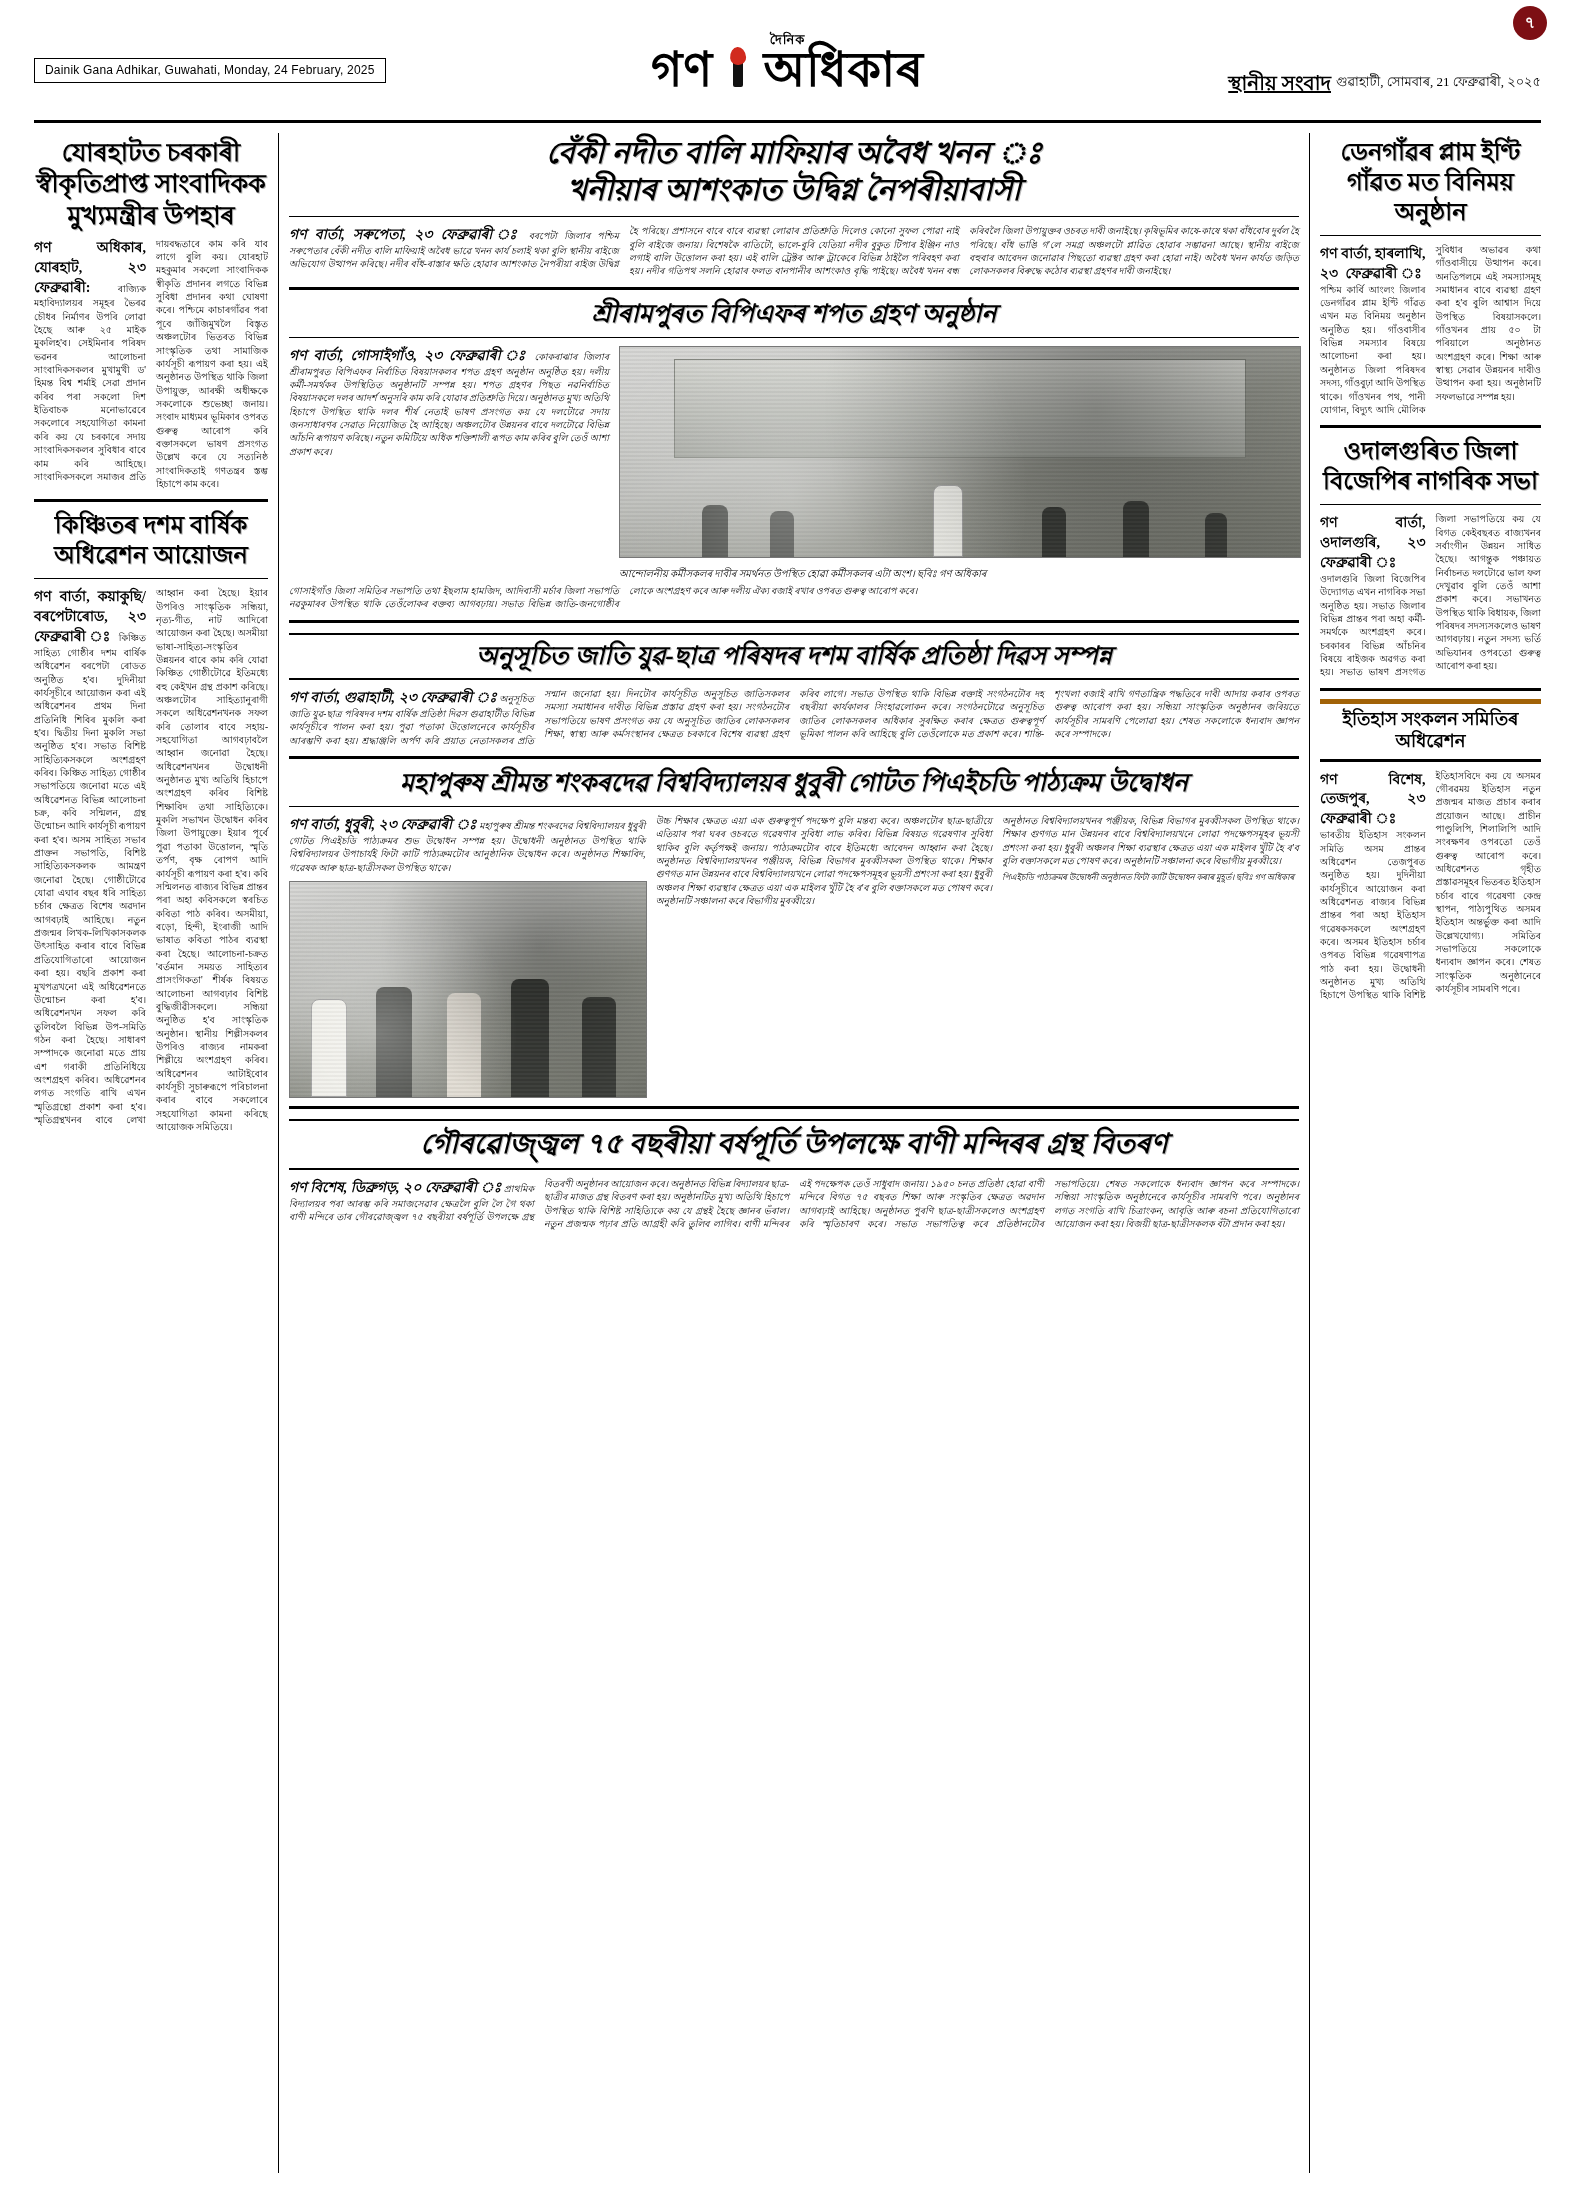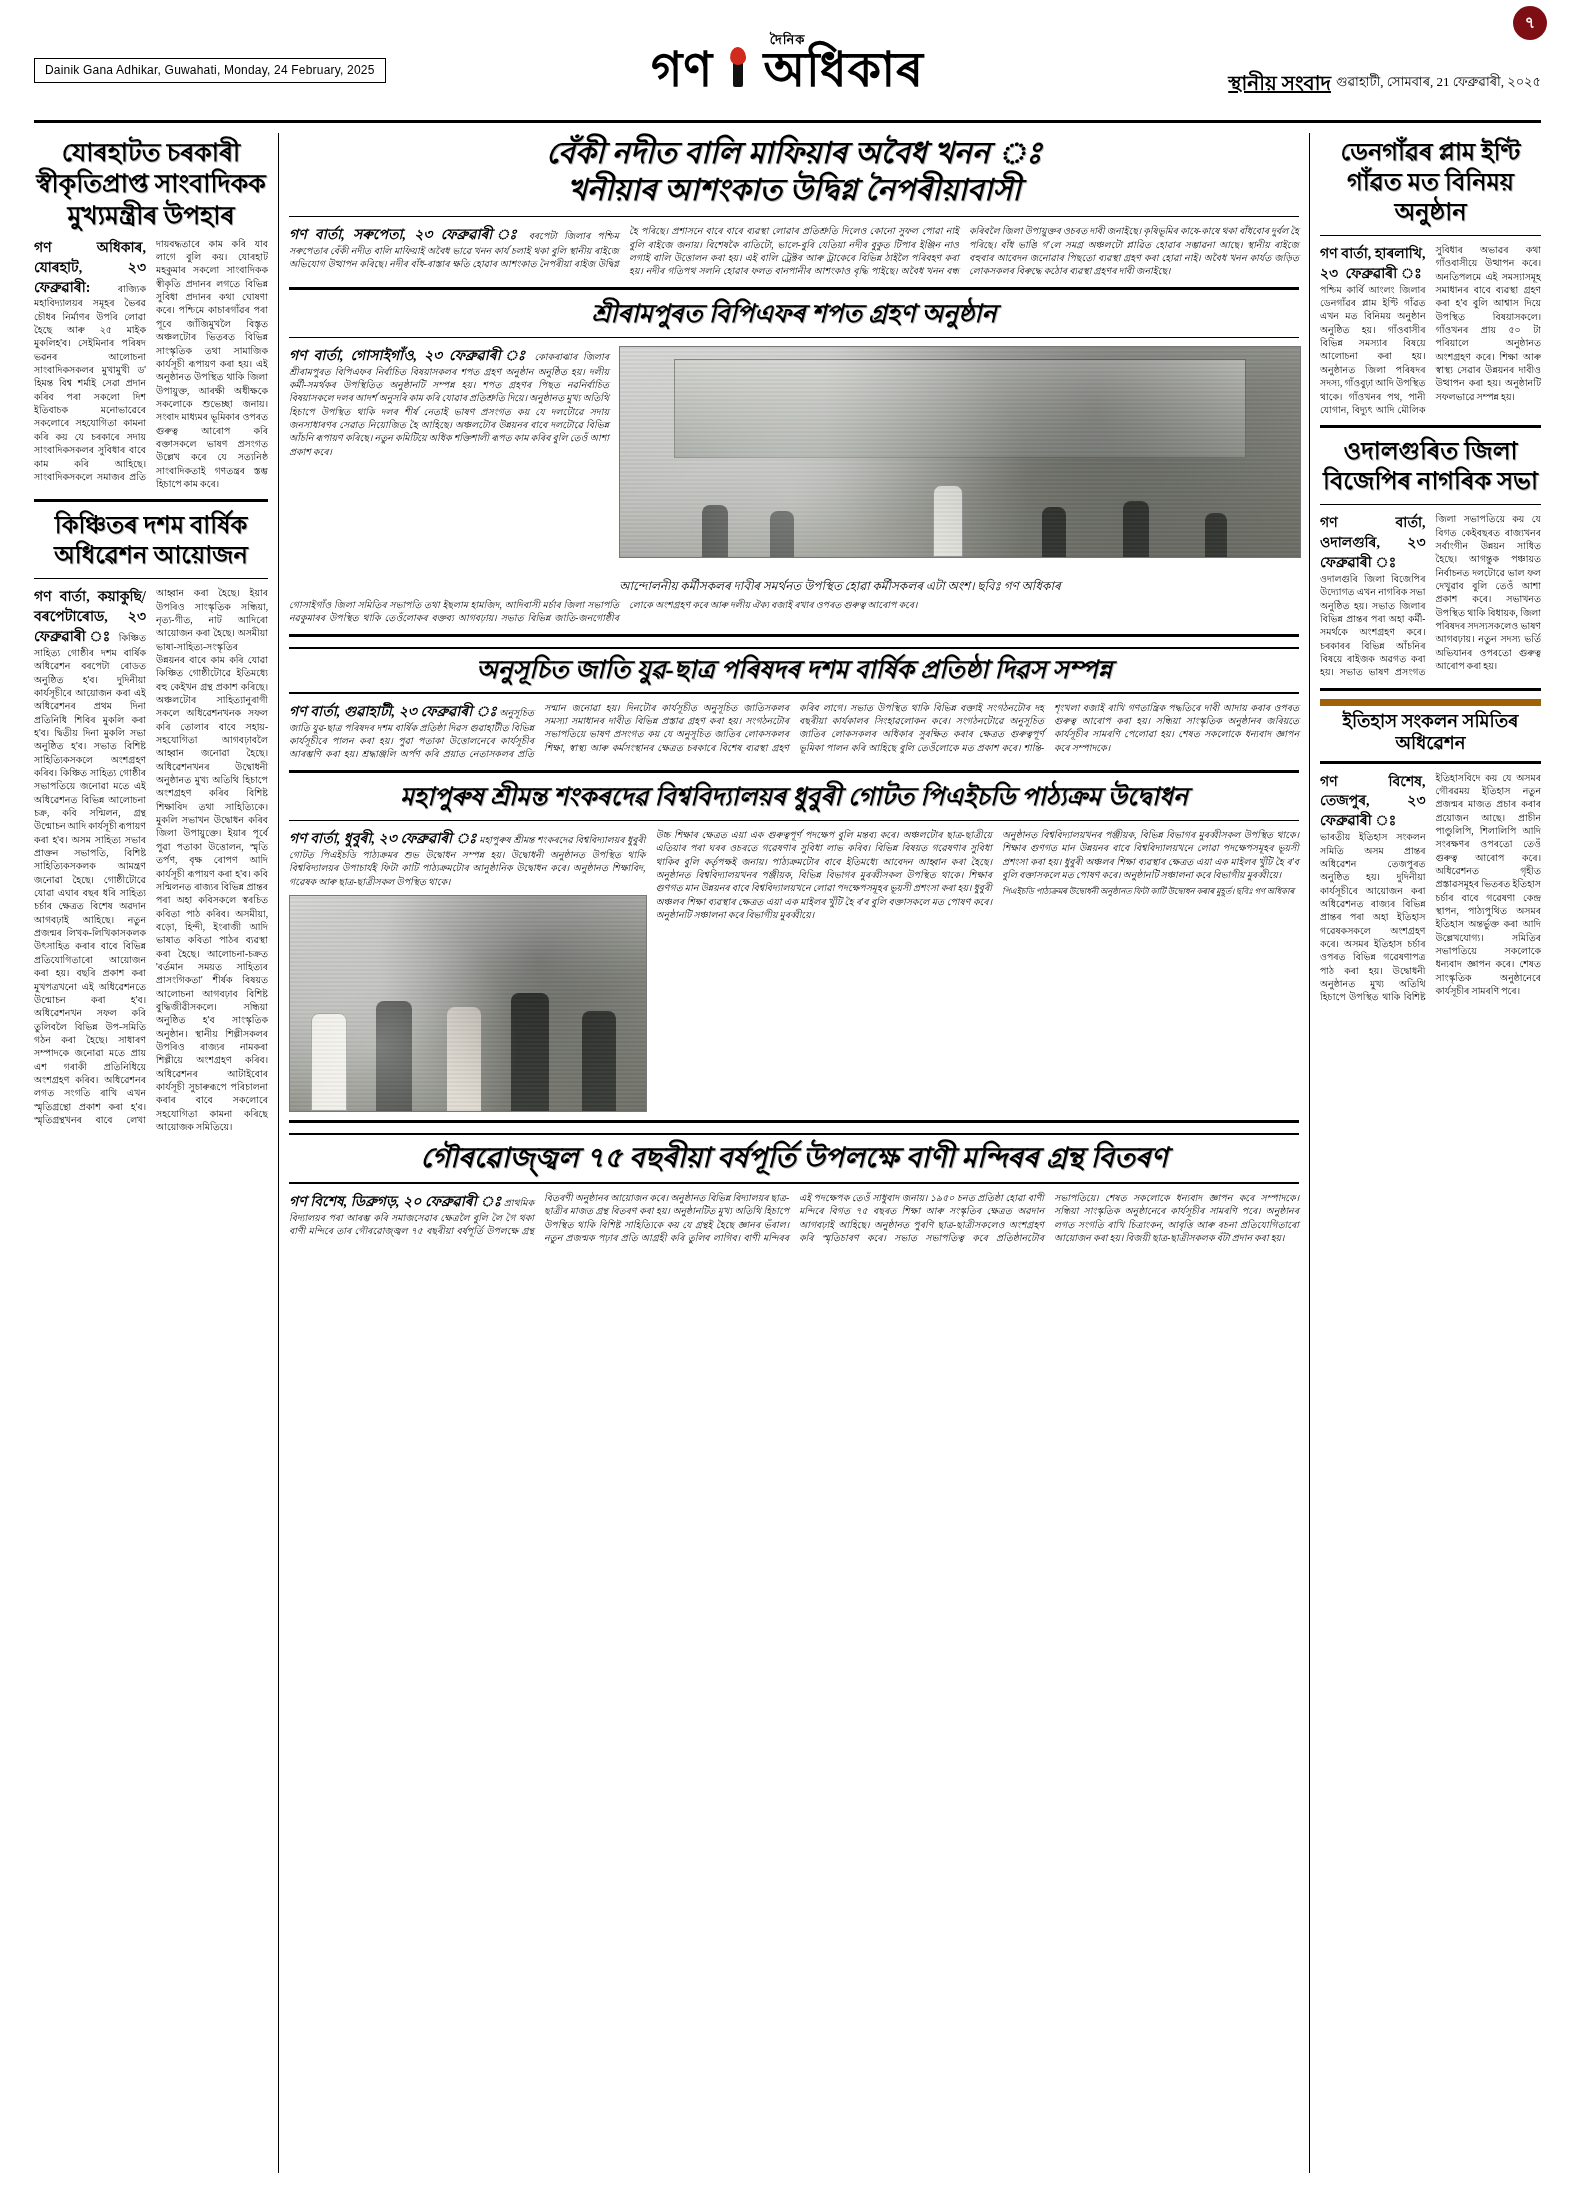--- a/index.html
+++ b/index.html
@@ -207,21 +207,21 @@
     top: 6%;
     left: 8%;
     right: 8%;
     height: 46%;
     background: linear-gradient(180deg,#cfd0cb,#9fa29b);
     border: 1px solid #7b7e77;
   }
 
   
   .bar-head {
-    border-top: 7px solid #a16207;
+    border-top: 5px solid #a16207;
     border-bottom: 3px solid #000;
     padding: 4px 0 6px 0;
     margin: 8px 0;
   }
   .banner-head {
     border-top: 2px solid #000;
     border-bottom: 2px solid #000;
     padding: 5px 0 7px 0;
     margin: 10px 0 8px 0;
   }
@@ -313,21 +313,21 @@
           <div style="width:68%;">
             <div class="photo" style="height:210px;">
               <div class="bldg"></div>
               <div class="figdark" style="left:12%; width:26px; height:52px;"></div>
               <div class="figdark" style="left:22%; width:24px; height:46px;"></div>
               <div class="figdark" style="left:46%; width:28px; height:70px; background:#efefe9; border:1px solid #999;"></div>
               <div class="figdark" style="left:62%; width:24px; height:50px;"></div>
               <div class="figdark" style="left:74%; width:26px; height:56px;"></div>
               <div class="figdark" style="left:86%; width:22px; height:44px;"></div>
             </div>
-            <div class="body-text" style="font-size:12px; margin-top:20px;">আন্দোলনীয় কৰ্মীসকলৰ দাবীৰ সমৰ্থনত উপস্থিত হোৱা কৰ্মীসকলৰ এটা অংশ। ছবিঃ গণ অধিকাৰ</div>
+            <div class="body-text" style="font-size:10px; margin-top:9px;">আন্দোলনীয় কৰ্মীসকলৰ দাবীৰ সমৰ্থনত উপস্থিত হোৱা কৰ্মীসকলৰ এটা অংশ। ছবিঃ গণ অধিকাৰ</div>
           </div>
         </div>
         <div class="body-text" style="margin-top:4px; column-count:3; column-gap:10px;">
           <span>গোসাইগাঁও জিলা সমিতিৰ সভাপতি তথা ইছলাম হামজিদ, আদিবাসী মৰ্চাৰ জিলা সভাপতি নৱকুমাৰৰ উপস্থিত থাকি তেওঁলোকৰ বক্তব্য আগবঢ়ায়। সভাত বিভিন্ন জাতি-জনগোষ্ঠীৰ লোকে অংশগ্ৰহণ কৰে আৰু দলীয় ঐক্য বজাই ৰখাৰ ওপৰত গুৰুত্ব আৰোপ কৰে।</span>
         </div>
       </div>
 
       <div class="rule-thick"></div>
 
       <div>

